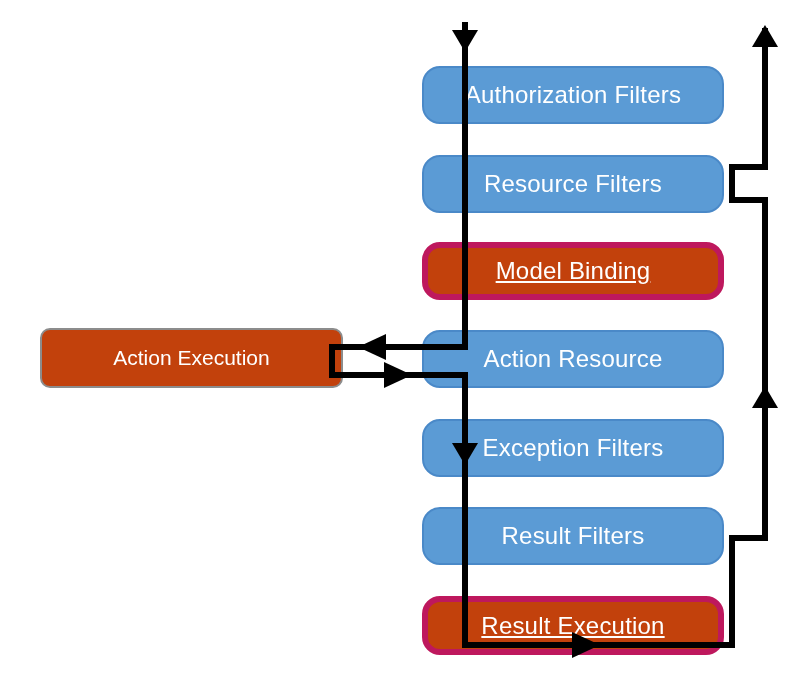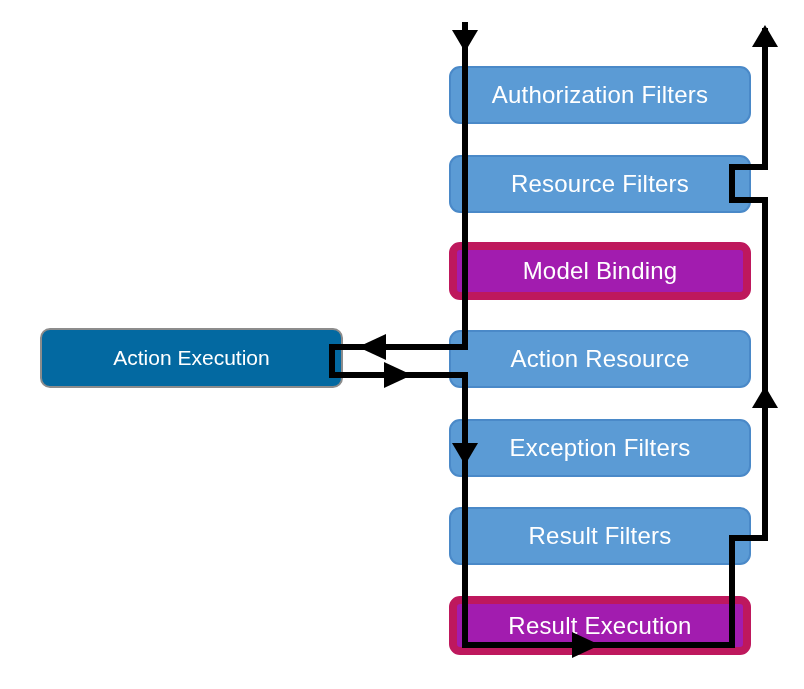--- a/index.html
+++ b/index.html
@@ -10,50 +10,51 @@
   .canvas {
     position: relative;
     width: 804px;
     height: 689px;
     background: #ffffff;
     overflow: hidden;
     font-family: "Liberation Sans", sans-serif;
   }
   .node {
     position: absolute;
-    left: 449px;
+    left: 422px;
     width: 302px;
     height: 58px;
     box-sizing: border-box;
-    border-radius: 11px;
+    border-radius: 18px;
     display: flex;
     align-items: center;
     justify-content: center;
     color: #ffffff;
     font-size: 24px;
     text-align: center;
     letter-spacing: 0.2px;
   }
   .node.blue {
     background: #5b9bd5;
     border: 2px solid #4a89c8;
   }
   .node.gray {
-    background: #a21caf;
-    border: 8px solid #be185d;
+    background: #c2410c;
+    border: 6px solid #be185d;
+    text-decoration: underline;
   }
   .side-node {
     position: absolute;
     left: 40px;
     top: 328px;
     width: 303px;
     height: 60px;
     box-sizing: border-box;
     border-radius: 10px;
-    background: #0369a1;
+    background: #c2410c;
     border: 2px solid #8c8c8c;
     display: flex;
     flex-direction: column;
     align-items: center;
     justify-content: center;
     color: #ffffff;
     font-size: 21px;
     line-height: 28px;
     text-align: center;
   }

